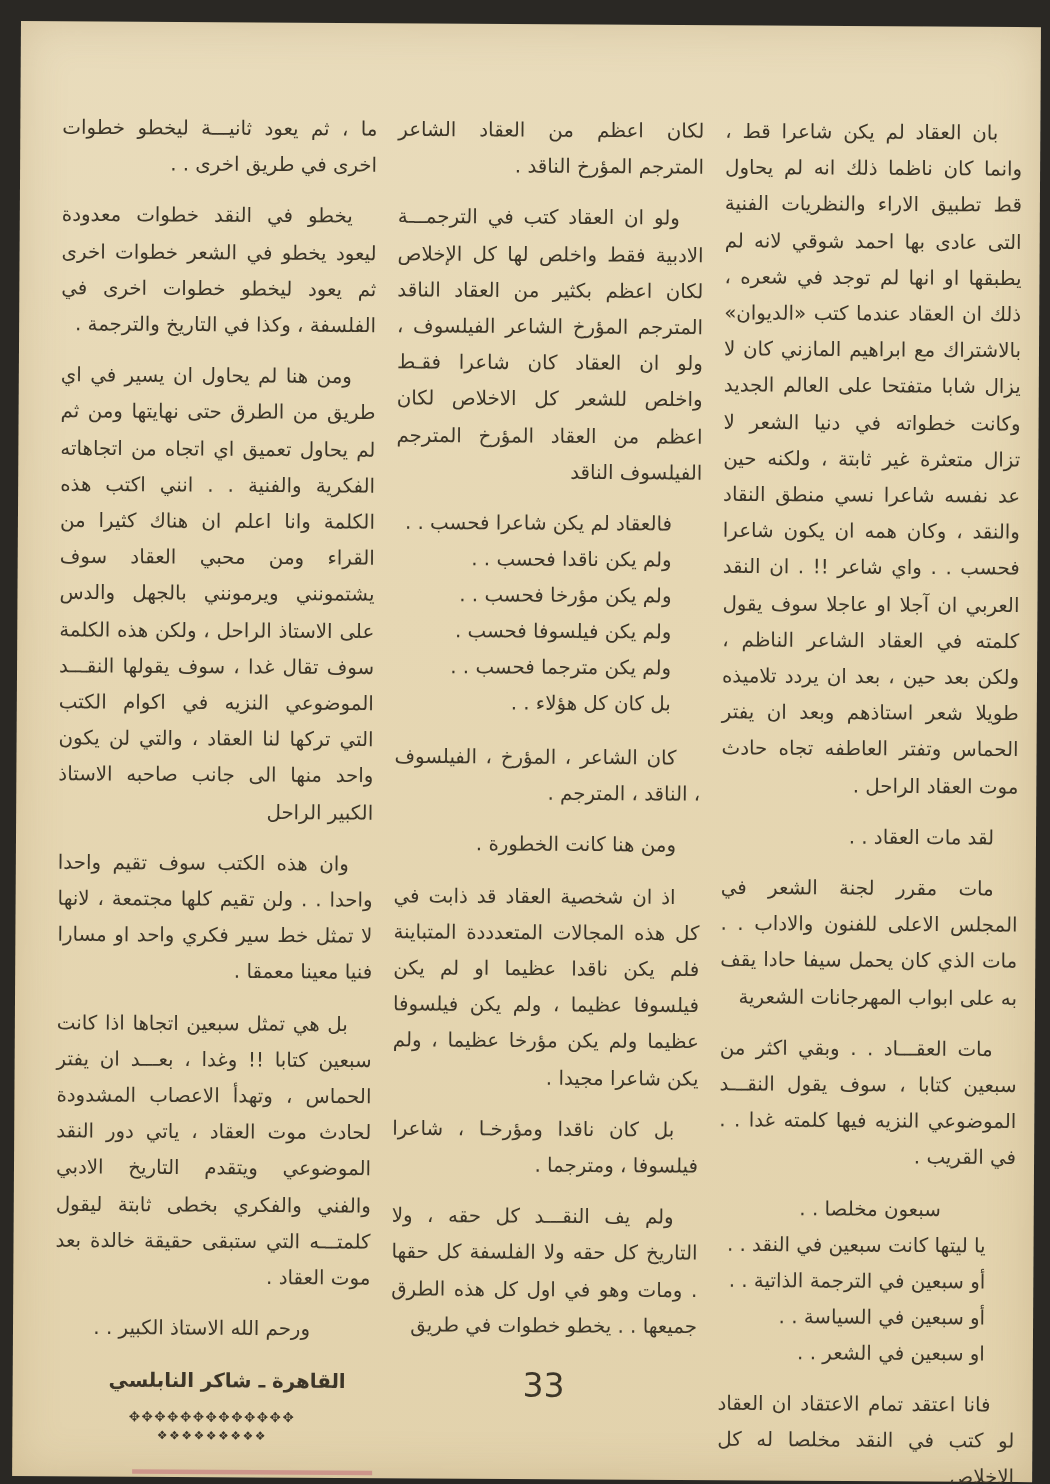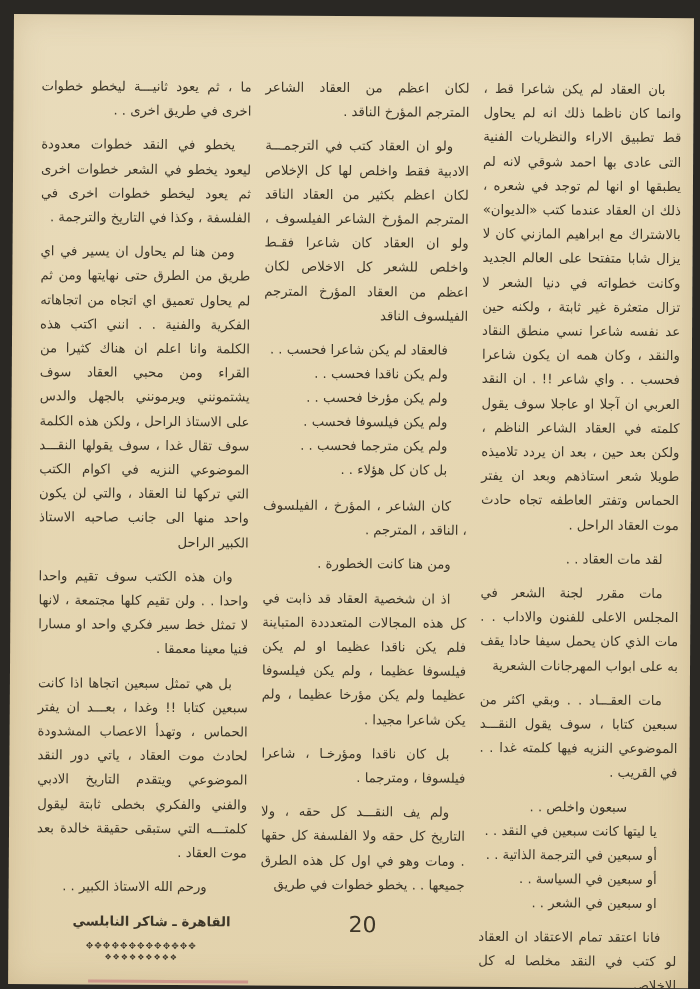--- a/index.html
+++ b/index.html
@@ -58,21 +58,21 @@
 <body>
 
 <div class="page">
 
   <div class="col col-right">
     <p>بان العقاد لم يكن شاعرا قط ، وانما كان ناظما ذلك انه لم يحاول قط تطبيق الاراء والنظريات الفنية التى عادى بها احمد شوقي لانه لم يطبقها او انها لم توجد في شعره ، ذلك ان العقاد عندما كتب «الديوان» بالاشتراك مع ابراهيم المازني كان لا يزال شابا متفتحا على العالم الجديد وكانت خطواته في دنيا الشعر لا تزال متعثرة غير ثابتة ، ولكنه حين عد نفسه شاعرا نسي منطق النقاد والنقد ، وكان همه ان يكون شاعرا فحسب . . واي شاعر !! . ان النقد العربي ان آجلا او عاجلا سوف يقول كلمته في العقاد الشاعر الناظم ، ولكن بعد حين ، بعد ان يردد تلاميذه طويلا شعر استاذهم وبعد ان يفتر الحماس وتفتر العاطفه تجاه حادث موت العقاد الراحل .</p>
     <p>لقد مات العقاد . .</p>
     <p>مات مقرر لجنة الشعر في المجلس الاعلى للفنون والاداب . . مات الذي كان يحمل سيفا حادا يقف به على ابواب المهرجانات الشعرية</p>
     <p>مات العقـــاد . . وبقي اكثر من سبعين كتابا ، سوف يقول النقـــد الموضوعي النزيه فيها كلمته غدا . . في القريب .</p>
     <div class="center-list">
-      <div>سبعون واخلص . .</div>
+      <div>سبعون مخلصا . .</div>
       <div style="margin-right:-30px">يا ليتها كانت سبعين في النقد . .</div>
       <div style="margin-right:-30px">أو سبعين في الترجمة الذاتية . .</div>
       <div style="margin-right:-30px">أو سبعين في السياسة . .</div>
       <div style="margin-right:-30px">او سبعين في الشعر . .</div>
     </div>
     <p>فانا اعتقد تمام الاعتقاد ان العقاد لو كتب في النقد مخلصا له كل الاخلاص</p>
   </div>
 
   <div class="col col-middle">
     <p style="text-indent:0">لكان اعظم من العقاد الشاعر المترجم المؤرخ الناقد .</p>
@@ -97,15 +97,15 @@
     <p>يخطو في النقد خطوات معدودة ليعود يخطو في الشعر خطوات اخرى ثم يعود ليخطو خطوات اخرى في الفلسفة ، وكذا في التاريخ والترجمة .</p>
     <p>ومن هنا لم يحاول ان يسير في اي طريق من الطرق حتى نهايتها ومن ثم لم يحاول تعميق اي اتجاه من اتجاهاته الفكرية والفنية . . انني اكتب هذه الكلمة وانا اعلم ان هناك كثيرا من القراء ومن محبي العقاد سوف يشتمونني ويرمونني بالجهل والدس على الاستاذ الراحل ، ولكن هذه الكلمة سوف تقال غدا ، سوف يقولها النقـــد الموضوعي النزيه في اكوام الكتب التي تركها لنا العقاد ، والتي لن يكون واحد منها الى جانب صاحبه الاستاذ الكبير الراحل</p>
     <p>وان هذه الكتب سوف تقيم واحدا واحدا . . ولن تقيم كلها مجتمعة ، لانها لا تمثل خط سير فكري واحد او مسارا فنيا معينا معمقا .</p>
     <p>بل هي تمثل سبعين اتجاها اذا كانت سبعين كتابا !! وغدا ، بعـــد ان يفتر الحماس ، وتهدأ الاعصاب المشدودة لحادث موت العقاد ، ياتي دور النقد الموضوعي ويتقدم التاريخ الادبي والفني والفكري بخطى ثابتة ليقول كلمتـــه التي ستبقى حقيقة خالدة بعد موت العقاد .</p>
     <p style="text-indent:40px">ورحم الله الاستاذ الكبير . .</p>
     <div class="signature">القاهرة ـ شاكر النابلسي</div>
     <div class="ornament">✥✥✥✥✥✥✥✥✥✥✥✥✥</div>
     <div class="ornament ornament-small">❖❖❖❖❖❖❖❖❖</div>
   </div>
 
-  <div class="page-number">20</div>
+  <div class="page-number">33</div>
   <div class="page-edge-red"></div>
 </div>
 
 </body></html>

